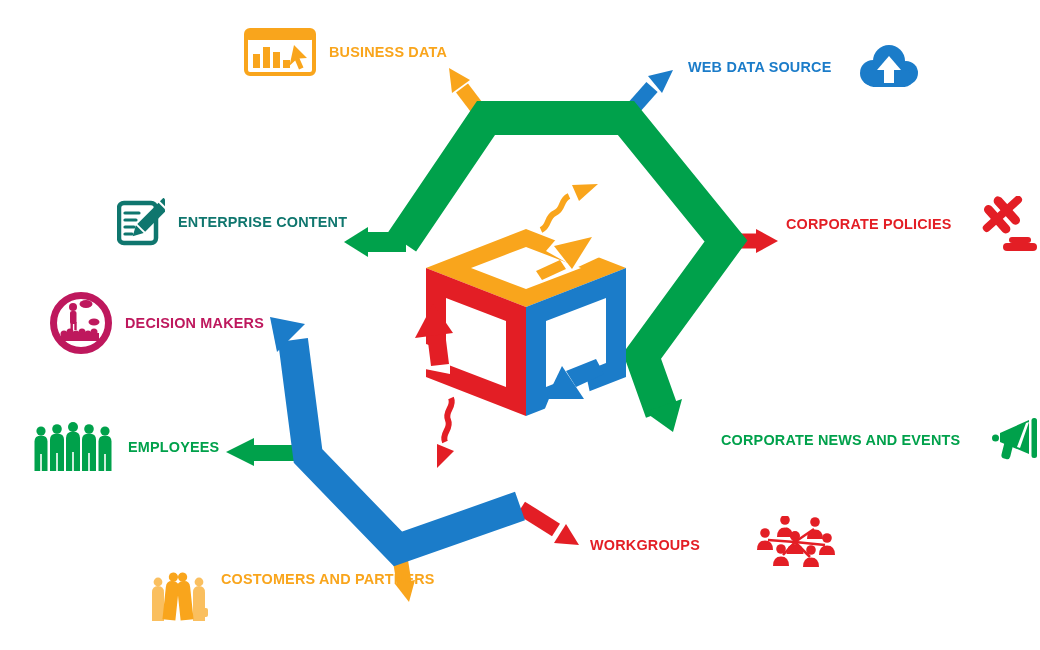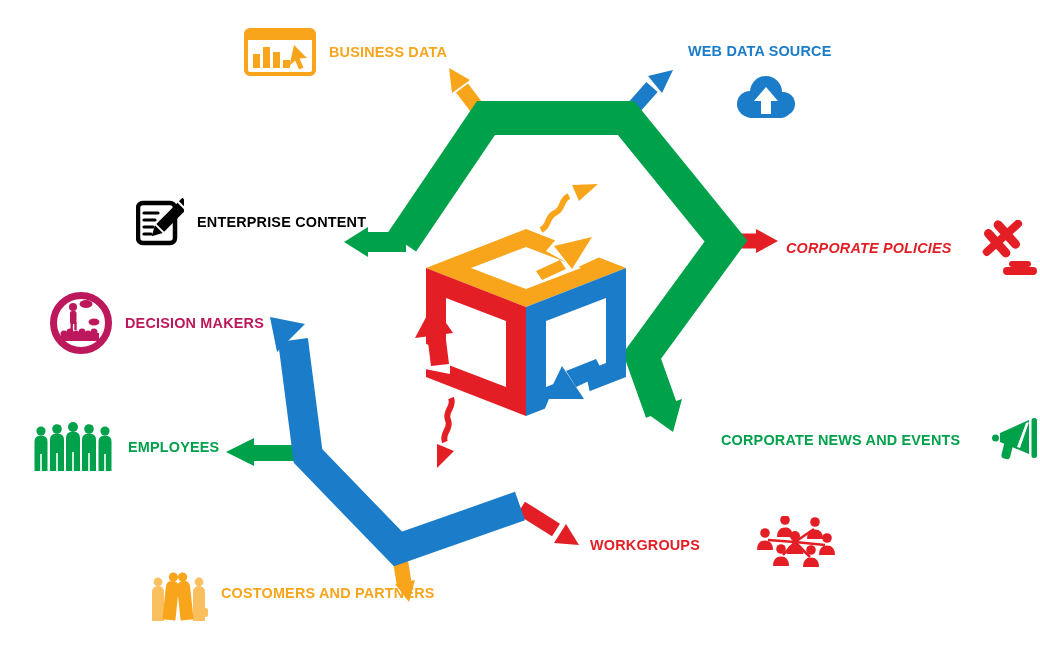--- a/index.html
+++ b/index.html
@@ -9,21 +9,21 @@
   
   .sg{stroke:var(--green)} .sb{stroke:var(--blue)} .so{stroke:var(--orange)} .sr{stroke:var(--red)}
   .fg{fill:var(--green)}  .fb{fill:var(--blue)}  .fo{fill:var(--orange)}  .fr{fill:var(--red)}
   .band{fill:none;stroke-linejoin:miter;stroke-miterlimit:14}
   .wavy{fill:none;stroke-linecap:butt}
   
   .node{position:absolute;display:flex;align-items:center;gap:13px;color:#999}
   .node .label{font-weight:bold;font-size:15.5px;letter-spacing:.2px;white-space:nowrap;
                display:inline-block;transform:scaleX(.93);transform-origin:left center}
   .node svg{display:block;flex:none}
-  .node.bottom-align{align-items:center}
+  .node.bottom-align{align-items:flex-start}
   .node.bottom-align .label{margin-bottom:6px}
 </style>
 </head>
 <body>
 
 <div class="canvas">
 
   <svg class="layer" width="1040" height="650" viewBox="0 0 1040 650">
 
     <g>
@@ -108,51 +108,51 @@
       <rect x="2" y="2" width="68" height="10" rx="3" fill="currentColor"></rect>
       <rect x="9" y="26" width="7" height="14" fill="currentColor"></rect>
       <rect x="19" y="19" width="7" height="21" fill="currentColor"></rect>
       <rect x="29" y="24" width="7" height="16" fill="currentColor"></rect>
       <rect x="39" y="32" width="7" height="8" fill="currentColor"></rect>
       <path d="M50,17 l13,13 -7.5,0.6 4,9 -4.5,2 -3.8,-9 -5.7,5.2 z" fill="currentColor"></path>
     </svg>
     <span class="label">BUSINESS DATA</span>
   </div>
 
-  <div class="node" style="left: 688px; top: 42px; color: rgb(27, 124, 201); flex-direction: column;">
+  <div class="node" style="left: 688px; top: 42px; color: rgb(27, 124, 201);">
     <span class="label">WEB DATA SOURCE</span>
     <svg width="66" height="50" viewBox="0 0 66 50">
       <circle cx="18" cy="31" r="13" fill="currentColor"></circle>
       <circle cx="34" cy="19" r="16" fill="currentColor"></circle>
       <circle cx="51" cy="31" r="12" fill="currentColor"></circle>
       <rect x="10" y="28" width="48" height="17" rx="8.5" fill="currentColor"></rect>
       <polygon points="34,14 22,28 46,28" fill="#fff"></polygon>
       <rect x="29" y="28" width="10" height="13" fill="#fff"></rect>
     </svg>
   </div>
 
-  <div class="node" style="left: 136px; top: 198px; color: #000000;">
+  <div class="node" style="left: 117px; top: 198px; color: #0f766e;">
     <svg width="48" height="48" viewBox="0 0 48 48">
       <rect x="2" y="5" width="37" height="40" rx="5" fill="none" stroke="currentColor" stroke-width="4.5"></rect>
       <g stroke="currentColor" stroke-width="3.2" stroke-linecap="round">
         <line x1="8" y1="15" x2="22" y2="15"></line>
         <line x1="8" y1="22" x2="19" y2="22"></line>
         <line x1="8" y1="29" x2="17" y2="29"></line>
         <line x1="8" y1="36" x2="15" y2="36"></line>
       </g>
       <g transform="rotate(45 32 22)" fill="currentColor">
         <rect x="26.5" y="-4" width="11" height="5"></rect>
         <rect x="26.5" y="3" width="11" height="30"></rect>
         <polygon points="26.5,35 37.5,35 32,45"></polygon>
       </g>
     </svg>
     <span class="label">ENTERPRISE CONTENT</span>
   </div>
 
-  <div class="node" style="left: 786px; top: 220px; color: rgb(227, 30, 37); font-style: italic;">
+  <div class="node" style="left: 786px; top: 196px; color: rgb(227, 30, 37);">
     <span class="label">CORPORATE POLICIES</span>
     <svg width="62" height="56" viewBox="0 0 62 56">
       <g transform="rotate(-42 26 20)" fill="currentColor">
         <rect x="15" y="1" width="9" height="35" rx="4.5"></rect>
         <rect x="28" y="1" width="9" height="35" rx="4.5"></rect>
         <rect x="2" y="14" width="50" height="8" rx="4"></rect>
       </g>
       <rect x="26" y="47" width="34" height="8" rx="4" fill="currentColor"></rect>
       <rect x="32" y="41" width="22" height="6" rx="3" fill="currentColor"></rect>
     </svg>

